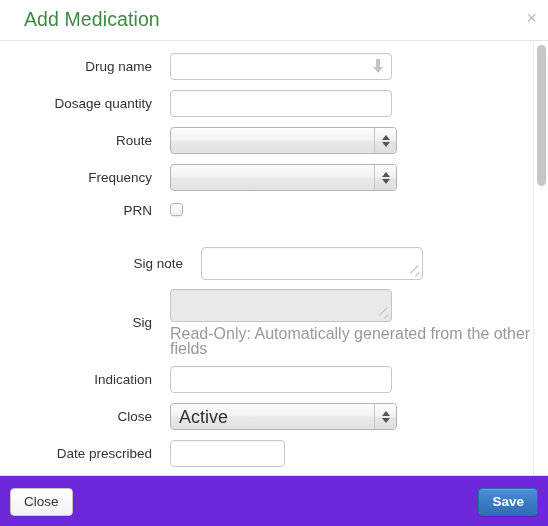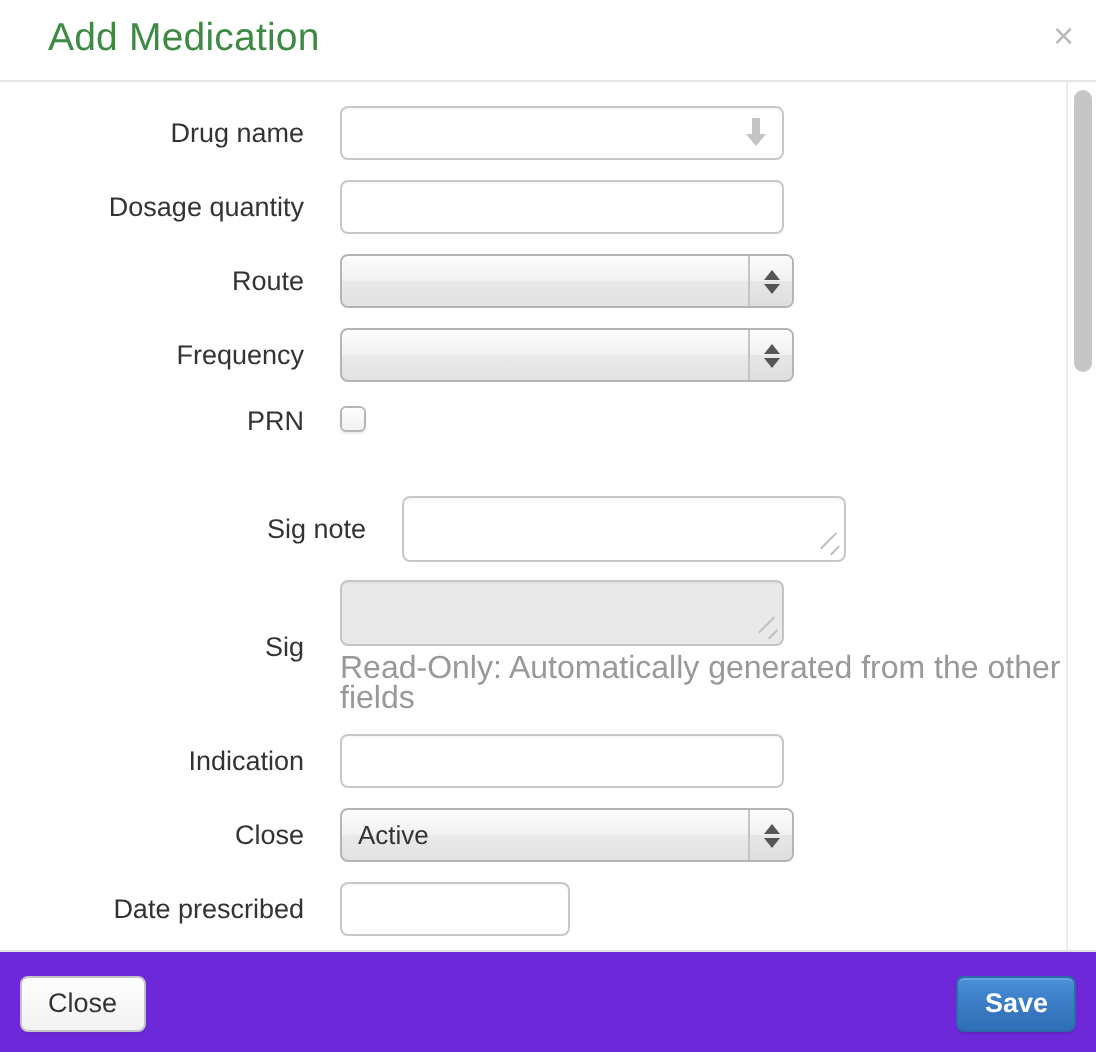--- a/index.html
+++ b/index.html
@@ -136,21 +136,21 @@
     border-radius: 4px;
     background: linear-gradient(to bottom, #fcfcfc 0%, #f2f2f2 48%, #e9e9e9 52%, #e2e2e2 100%);
     box-shadow: 0 1px 0 rgba(255,255,255,0.7) inset;
     cursor: default;
     overflow: hidden;
   }
   .sel-value {
     position: absolute;
     left: 8px;
     top: 5px;
-    font-size: 13px;
+    font-size: 18px;
     color: #333;
     line-height: 16px;
     white-space: nowrap;
   }
   .sel-stepper {
     position: absolute;
     right: 0;
     top: 0;
     bottom: 0;
     width: 21px;

